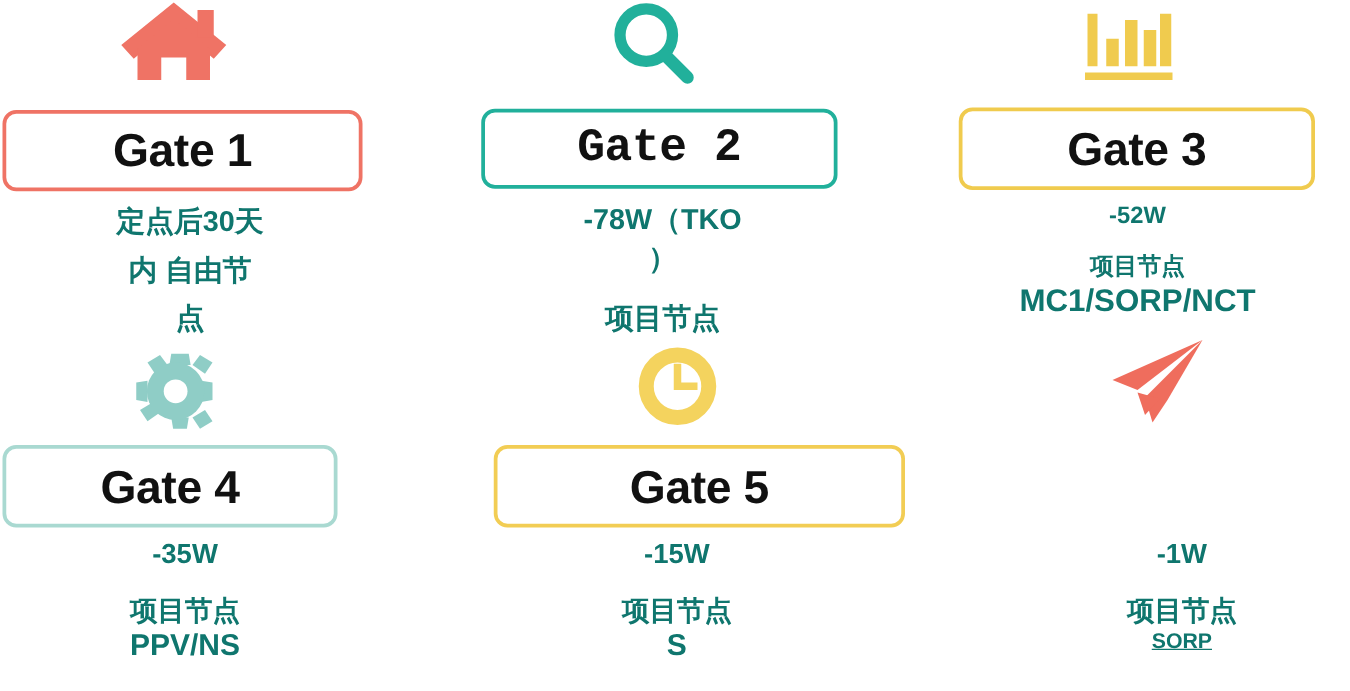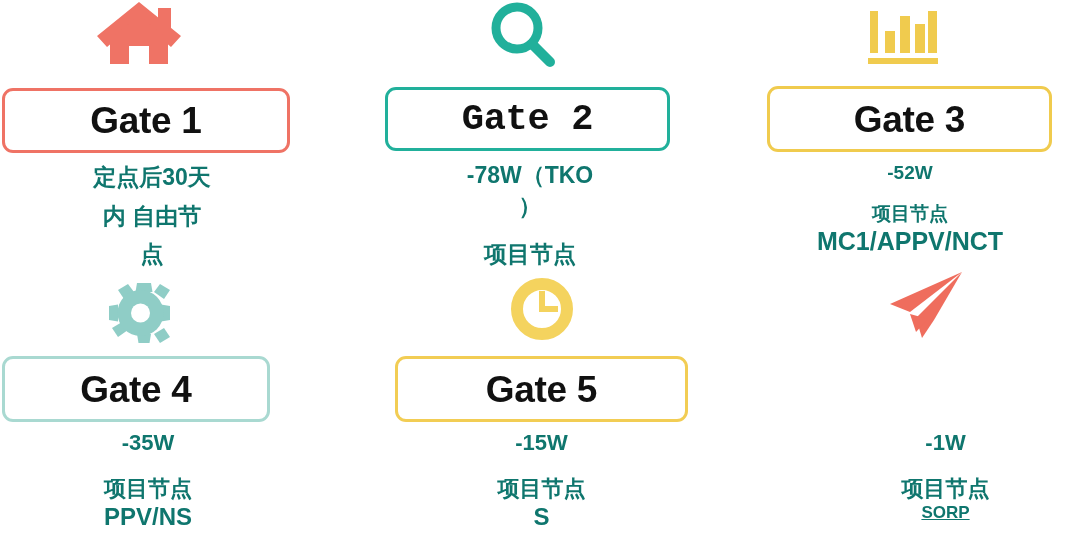--- a/index.html
+++ b/index.html
@@ -93,21 +93,21 @@
   #gate4 .gate-box  { left: 2px;   top: 86px; width: 268px; height: 66px;
                       border-width: 3px; border-color: #a9d9d1; }
   #gate4 .caption   { left: 2px;   top: 158px; width: 292px; }
   #gate4 .caption .l1 { font-size: 22px; line-height: 1.35; }
   #gate4 .caption .grp { display: block; margin-top: 16px; }
   #gate4 .caption .l2 { font-size: 24px; line-height: 1.18; }
 
   
   #gate5 { left: 380px; top: 270px; width: 320px; height: 283px; }
   #gate5 .icon-wrap { left: 130px; top: 8px; width: 64px; height: 62px; }
-  #gate5 .gate-box  { left: 15px;  top: 86px; width: 293px; height: 66px;
+  #gate5 .gate-box  { left: 15px;  top: 86px; width: 329px; height: 66px;
                       border-width: 3px; border-color: #f2cd54; }
   #gate5 .caption   { left: 15px;  top: 158px; width: 293px; }
   #gate5 .caption .l1 { font-size: 22px; line-height: 1.35; }
   #gate5 .caption .grp { display: block; margin-top: 16px; }
   #gate5 .caption .l2 { font-size: 24px; line-height: 1.18; }
 
   
   #gate6 { left: 770px; top: 270px; width: 310px; height: 283px; }
   #gate6 .icon-wrap { left: 112px; top: 0px; width: 84px; height: 70px; }
   #gate6 .gate-box  { left: 18px;  top: 86px; width: 291px; height: 66px;
@@ -170,21 +170,21 @@
         <rect x="4" y="56" width="70" height="6" fill="#f0cb4e"></rect>
       </svg>
     </span>
     <div class="gate-box">
       <span class="gate-title">Gate 3</span>
     </div>
     <div class="caption">
       <span class="l1">-52W</span>
       <span class="grp">
         <span class="l1">项目节点</span>
-        <span class="l2">MC1/APPV/NCT</span>
+        <span class="l2">MC1/SORP/NCT</span>
       </span>
     </div>
   </div>
 
   <div class="gate" id="gate4">
     <span class="icon-wrap">
       <svg viewBox="0 0 72 62">
         <g fill="#8fcdc6">
           <path d="M29 1 h14 l1.5 9 h-17 Z"></path>
           <path d="M29 52 h14 l-1.5 9 h-11 Z"></path>

